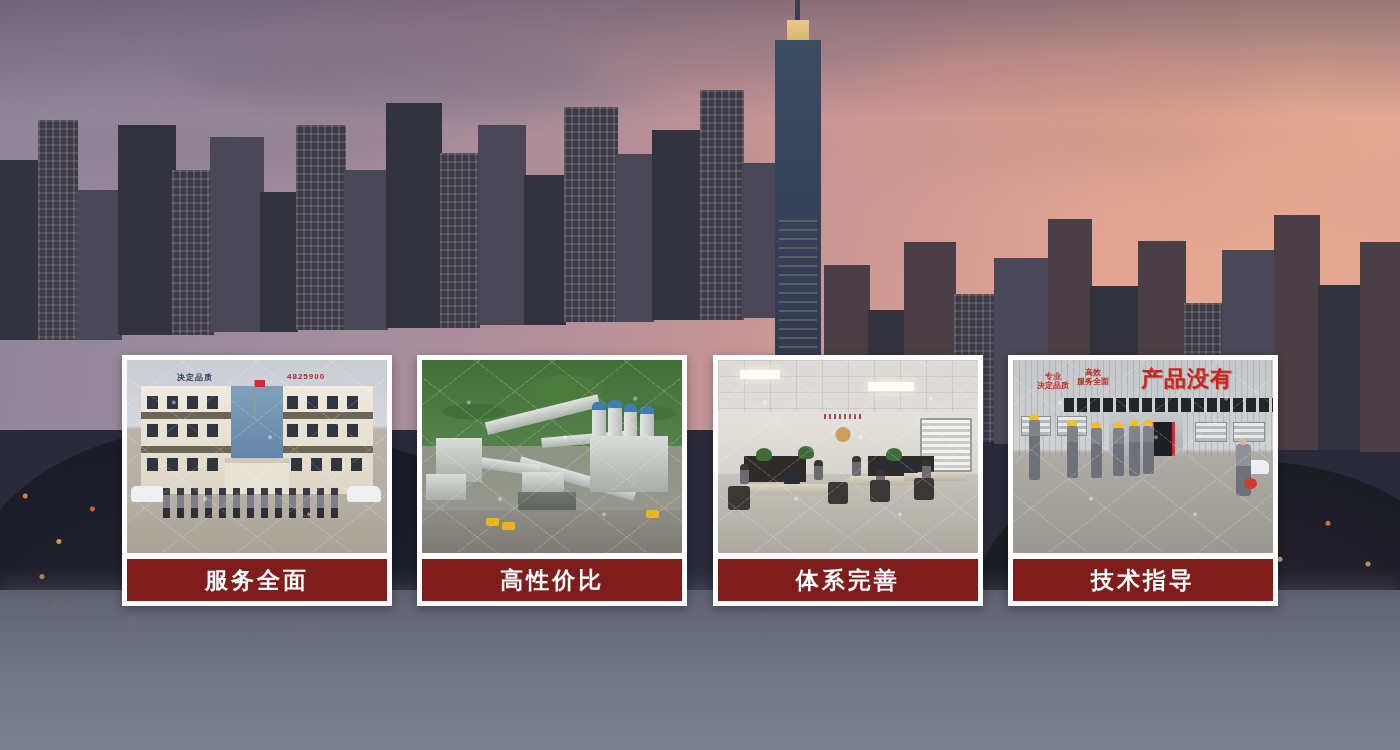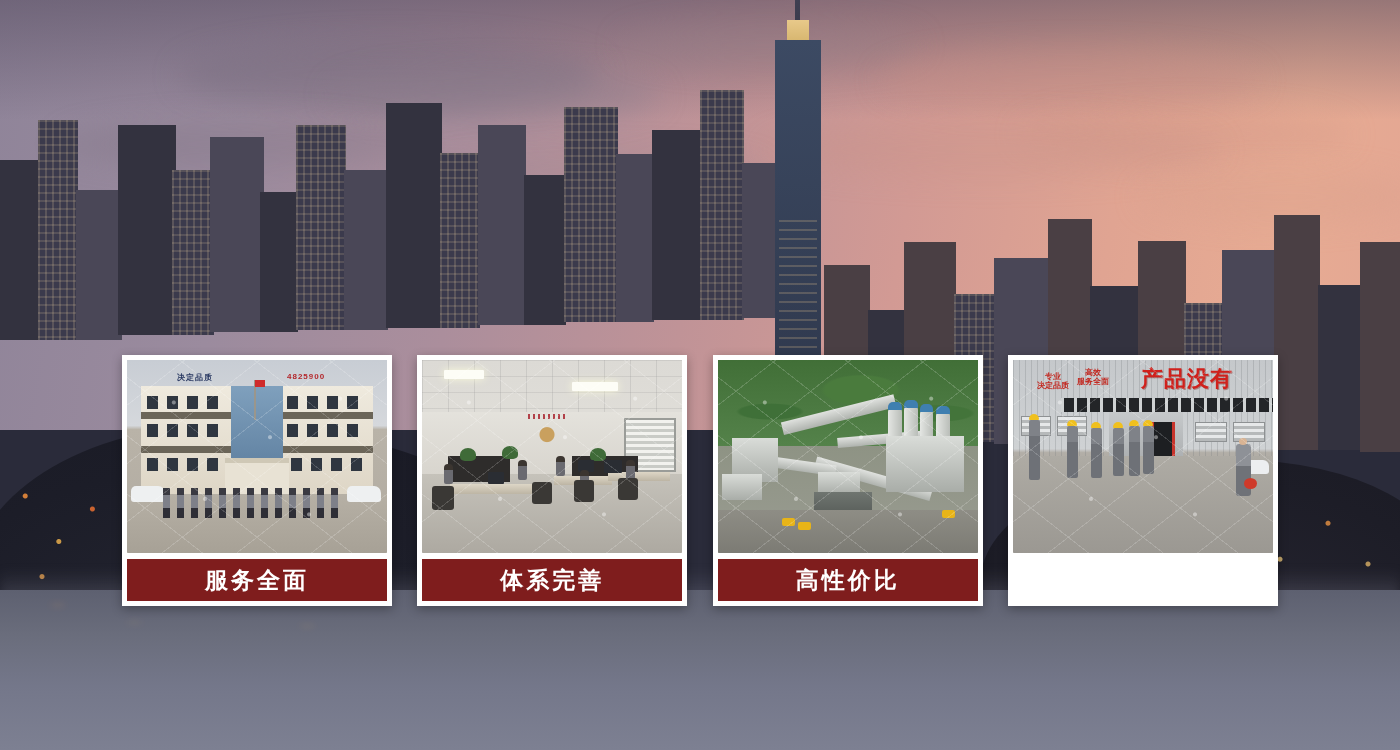--- a/index.html
+++ b/index.html
@@ -395,20 +395,50 @@
         <div class="person" style="left:176px;"></div>
         <div class="person" style="left:190px;"></div>
         <div class="person" style="left:204px;"></div>
         <div class="mesh"></div>
         <div class="mesh-dots"></div>
       </div>
       <div class="card-label">服务全面</div>
     </div>
 
     <div class="card">
+      <div class="photo p2">
+        <div class="trees"></div>
+        <div class="conv" style="left:66px; top:62px; width:116px; height:13px; transform:rotate(-14deg);"></div>
+        <div class="conv" style="left:96px; top:96px; width:120px; height:12px; transform:rotate(16deg);"></div>
+        <div class="conv" style="left:22px; top:92px; width:96px; height:11px; transform:rotate(8deg);"></div>
+        <div class="conv" style="left:120px; top:78px; width:90px; height:10px; transform:rotate(-5deg);"></div>
+        <div class="silo" style="left:170px; top:48px; width:14px; height:34px;"></div>
+        <div class="silo" style="left:186px; top:46px; width:14px; height:36px;"></div>
+        <div class="silo" style="left:202px; top:50px; width:13px; height:32px;"></div>
+        <div class="silo" style="left:218px; top:52px; width:14px; height:30px;"></div>
+        <div class="silo-top" style="left:170px; top:42px; width:14px; height:8px;"></div>
+        <div class="silo-top" style="left:186px; top:40px; width:14px; height:8px;"></div>
+        <div class="silo-top" style="left:202px; top:44px; width:13px; height:8px;"></div>
+        <div class="silo-top" style="left:218px; top:46px; width:14px; height:8px;"></div>
+        <div class="shed" style="left:14px; top:78px; width:46px; height:44px;"></div>
+        <div class="shed" style="left:168px; top:76px; width:78px; height:56px;"></div>
+        <div class="shed" style="left:100px; top:112px; width:42px; height:22px;"></div>
+        <div class="shed-dark" style="left:96px; top:132px; width:58px; height:26px;"></div>
+        <div class="shed" style="left:4px; top:114px; width:40px; height:26px;"></div>
+        <div class="yard"></div>
+        <div class="dozer" style="left:64px; top:158px;"></div>
+        <div class="dozer" style="left:80px; top:162px;"></div>
+        <div class="dozer" style="left:224px; top:150px;"></div>
+        <div class="mesh"></div>
+        <div class="mesh-dots"></div>
+      </div>
+      <div class="card-label">高性价比</div>
+    </div>
+
+    <div class="card">
       <div class="photo p3">
         <div class="ceiling"></div>
         <div class="panel" style="left:22px; top:10px; width:40px; height:9px;"></div>
         <div class="panel" style="left:150px; top:22px; width:46px; height:9px;"></div>
         <div class="wall"></div>
         <div class="decal-t"></div>
         <div class="decal"></div>
         <div class="window"></div>
         <div class="floor"></div>
         <div class="partition" style="left:26px; top:96px; width:62px; height:26px;"></div>
@@ -428,50 +458,20 @@
         <div class="worker" style="left:158px; top:110px;"></div>
         <div class="worker" style="left:204px; top:100px;"></div>
         <div class="chair" style="left:10px; top:126px; width:22px; height:24px;"></div>
         <div class="chair" style="left:110px; top:122px; width:20px; height:22px;"></div>
         <div class="chair" style="left:152px; top:120px; width:20px; height:22px;"></div>
         <div class="chair" style="left:196px; top:118px; width:20px; height:22px;"></div>
         <div class="mesh"></div>
         <div class="mesh-dots"></div>
       </div>
       <div class="card-label">体系完善</div>
-    </div>
-
-    <div class="card">
-      <div class="photo p2">
-        <div class="trees"></div>
-        <div class="conv" style="left:66px; top:62px; width:116px; height:13px; transform:rotate(-14deg);"></div>
-        <div class="conv" style="left:96px; top:96px; width:120px; height:12px; transform:rotate(16deg);"></div>
-        <div class="conv" style="left:22px; top:92px; width:96px; height:11px; transform:rotate(8deg);"></div>
-        <div class="conv" style="left:120px; top:78px; width:90px; height:10px; transform:rotate(-5deg);"></div>
-        <div class="silo" style="left:170px; top:48px; width:14px; height:34px;"></div>
-        <div class="silo" style="left:186px; top:46px; width:14px; height:36px;"></div>
-        <div class="silo" style="left:202px; top:50px; width:13px; height:32px;"></div>
-        <div class="silo" style="left:218px; top:52px; width:14px; height:30px;"></div>
-        <div class="silo-top" style="left:170px; top:42px; width:14px; height:8px;"></div>
-        <div class="silo-top" style="left:186px; top:40px; width:14px; height:8px;"></div>
-        <div class="silo-top" style="left:202px; top:44px; width:13px; height:8px;"></div>
-        <div class="silo-top" style="left:218px; top:46px; width:14px; height:8px;"></div>
-        <div class="shed" style="left:14px; top:78px; width:46px; height:44px;"></div>
-        <div class="shed" style="left:168px; top:76px; width:78px; height:56px;"></div>
-        <div class="shed" style="left:100px; top:112px; width:42px; height:22px;"></div>
-        <div class="shed-dark" style="left:96px; top:132px; width:58px; height:26px;"></div>
-        <div class="shed" style="left:4px; top:114px; width:40px; height:26px;"></div>
-        <div class="yard"></div>
-        <div class="dozer" style="left:64px; top:158px;"></div>
-        <div class="dozer" style="left:80px; top:162px;"></div>
-        <div class="dozer" style="left:224px; top:150px;"></div>
-        <div class="mesh"></div>
-        <div class="mesh-dots"></div>
-      </div>
-      <div class="card-label">高性价比</div>
     </div>
 
     <div class="card">
       <div class="photo p4">
         <div class="fac"></div>
         <div class="bigtext">产品没有</div>
         <div class="slogan" style="left:24px; top:12px;">
           <span>专业</span><br>
           <span>决定品质</span>
         </div>
@@ -499,16 +499,17 @@
         <div class="w" style="left:116px; top:66px; height:50px;"></div>
         <div class="hat" style="left:116px; top:60px;"></div>
         <div class="w" style="left:130px; top:66px; height:48px;"></div>
         <div class="hat" style="left:130px; top:60px;"></div>
         <div class="boss"></div>
         <div class="head" style="right:26px; top:78px;"></div>
         <div class="helmet-red"></div>
         <div class="mesh"></div>
         <div class="mesh-dots"></div>
       </div>
+      <div class="card-label">技术指导</div>
     </div>
 
   </div>
 </div>
 
 </body></html>

